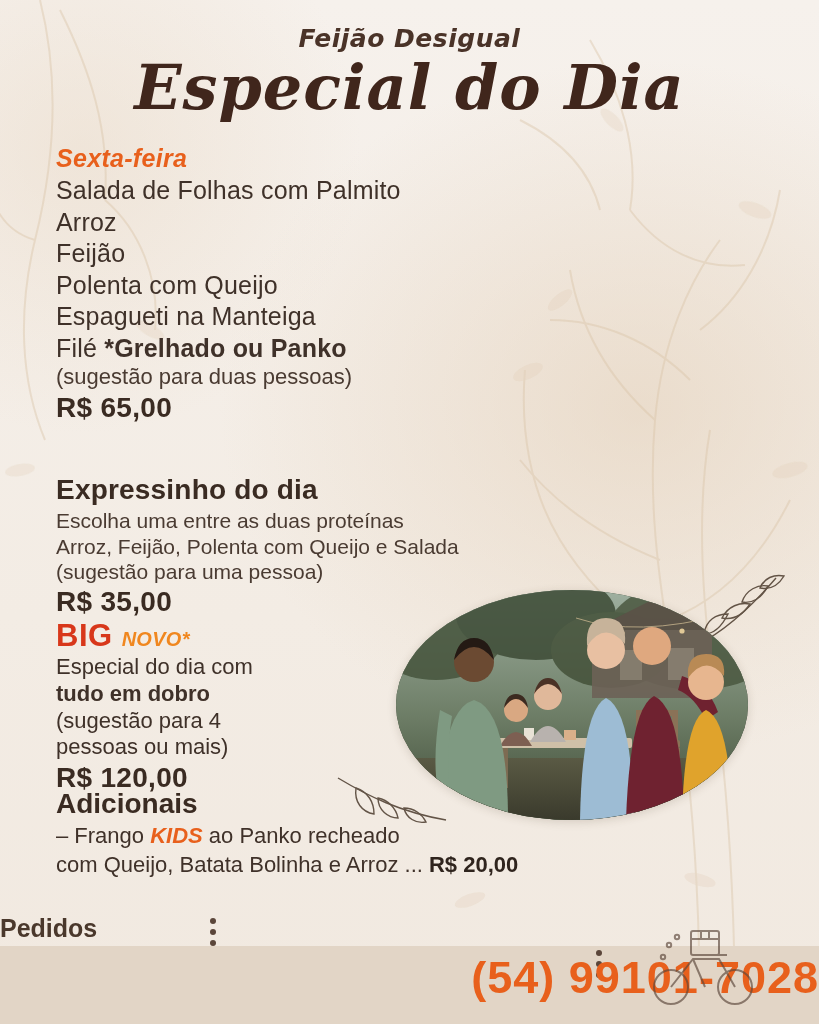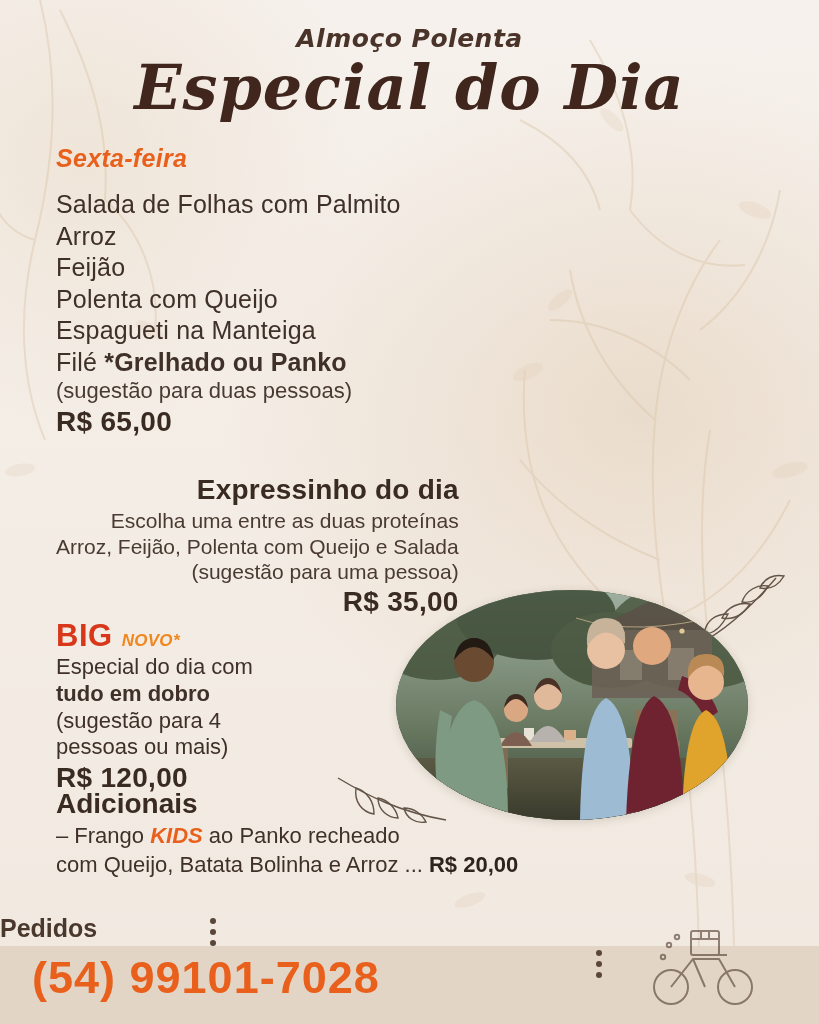--- a/index.html
+++ b/index.html
@@ -72,21 +72,21 @@
   .sec {
     position: absolute;
     left: 56px;
   }
   .day-title {
     font-size: 25px;
     font-weight: bold;
     font-style: italic;
     color: #e8601c;
     letter-spacing: 0.3px;
-    margin-bottom: 16px;
+    margin-bottom: 2px;
   }
   .menu-line {
     font-size: 25px;
     color: #3f3129;
     line-height: 1.26;
     font-weight: 400;
     letter-spacing: 0.2px;
   }
   .note {
     font-size: 22px;
@@ -120,21 +120,21 @@
     gap: 9px;
   }
   .big-word {
     font-size: 31px;
     font-weight: bold;
     color: #d8371a;
     letter-spacing: 0.5px;
     text-align: right;
   }
   .novo-word {
-    font-size: 17px;
+    font-size: 20px;
     font-weight: bold;
     font-style: italic;
     color: #f0871f;
     letter-spacing: 0.3px;
   }
   .big-desc {
     font-size: 22px;
     color: #3f3129;
     line-height: 1.22;
   }
@@ -200,23 +200,23 @@
     position: absolute;
     left: 0; right: 0;
     top: 0;
     text-align: left;
     font-size: 25px;
     color: #4a382c;
     font-weight: 700;
   }
   .phone {
     position: absolute;
-    left: 0; right: 0;
+    left: 9px; right: 0;
     top: 38px;
-    text-align: left;
+    text-align: right;
     font-size: 45px;
     font-weight: bold;
     color: #e8601c;
     letter-spacing: 1px;
     margin-left: 32px;
   }
   .dots-left, .dots-right {
     position: absolute;
     width: 6px;
   }
@@ -269,39 +269,39 @@
         <ellipse cx="700" cy="880" rx="16" ry="6" transform="rotate(15 700 880)"></ellipse>
       </g>
     </svg>
   </div>
 
   <div class="bottom-band"></div>
 
   <div class="content">
 
     <div class="hdr">
-      <div class="hdr-sub">Almoço Polenta</div>
+      <div class="hdr-sub">Feijão Desigual</div>
       <div class="hdr-title">Especial do Dia</div>
     </div>
 
     <div class="sec" style="top:144px;">
       <div class="day-title">Sexta-feira</div>
       <div class="menu-line">Salada de Folhas com Palmito</div>
       <div class="menu-line">Arroz</div>
       <div class="menu-line">Feijão</div>
       <div class="menu-line">Polenta com Queijo</div>
       <div class="menu-line">Espagueti na Manteiga</div>
       <div class="menu-line">
         <span>Filé </span><b>*Grelhado ou Panko</b>
       </div>
       <div class="note">(sugestão para duas pessoas)</div>
       <div class="price">R$ 65,00</div>
     </div>
 
-    <div class="sec" style="top:474px;text-align:right;">
+    <div class="sec" style="top:474px;">
       <div class="sec-title">Expressinho do dia</div>
       <div class="sec-sub">Escolha uma entre as duas proteínas</div>
       <div class="sec-sub">Arroz, Feijão, Polenta com Queijo e Salada</div>
       <div class="sec-sub">(sugestão para uma pessoa)</div>
       <div class="price">R$ 35,00</div>
     </div>
 
     <div class="sec" style="top:618px;">
       <div class="big-row">
         <span class="big-word">BIG</span>

